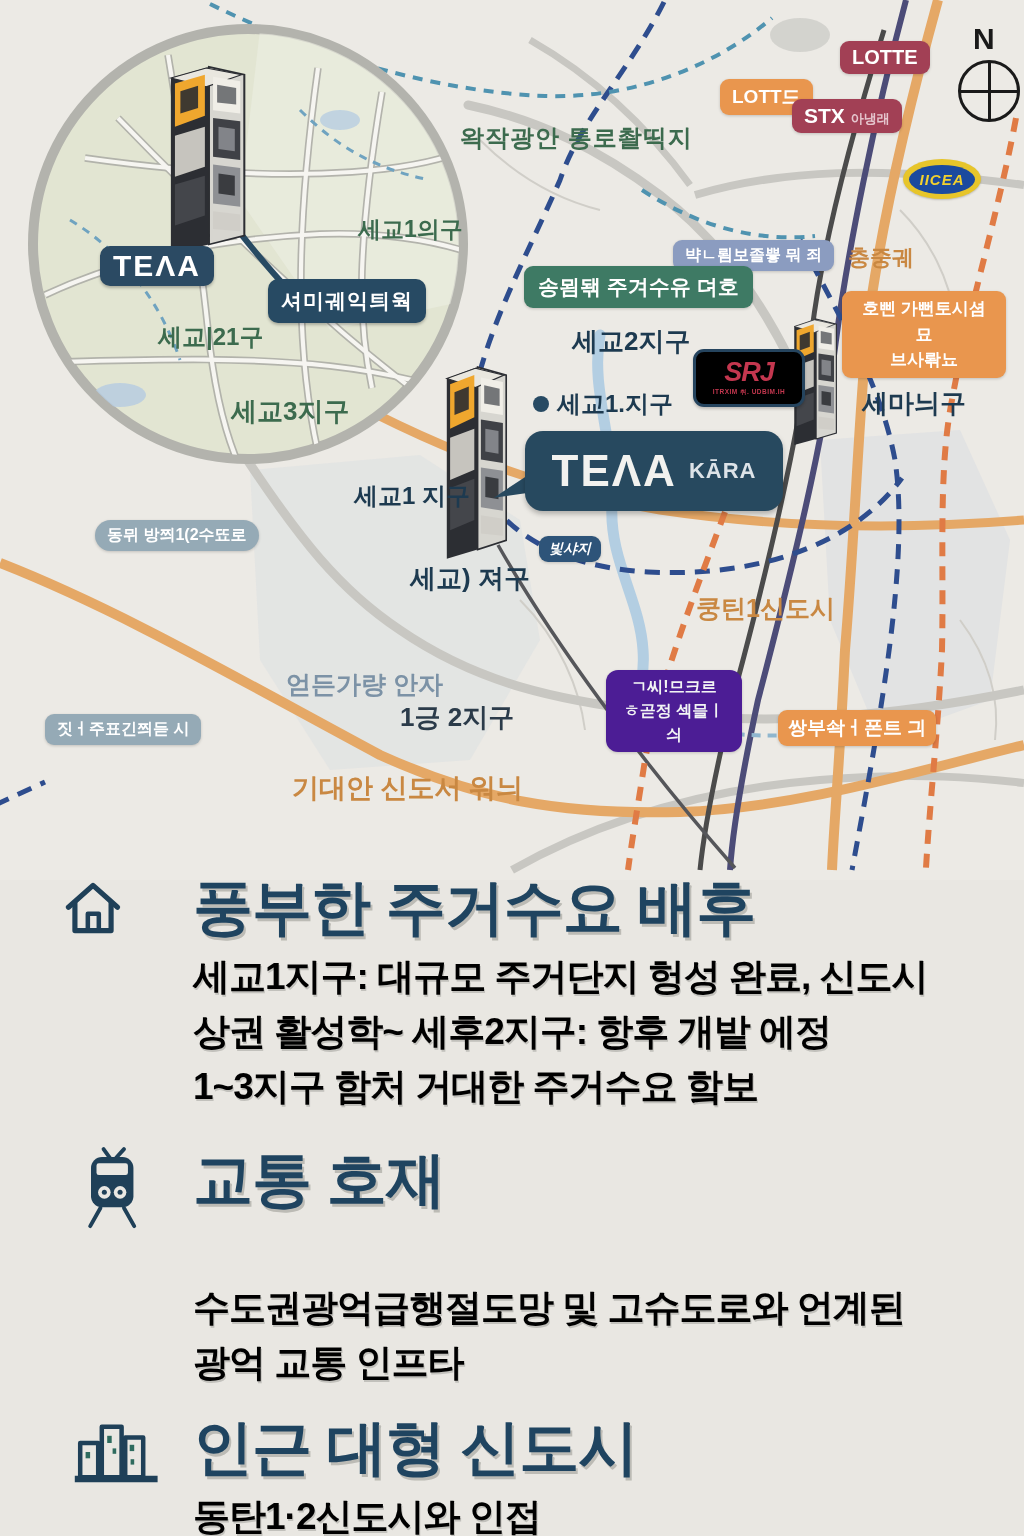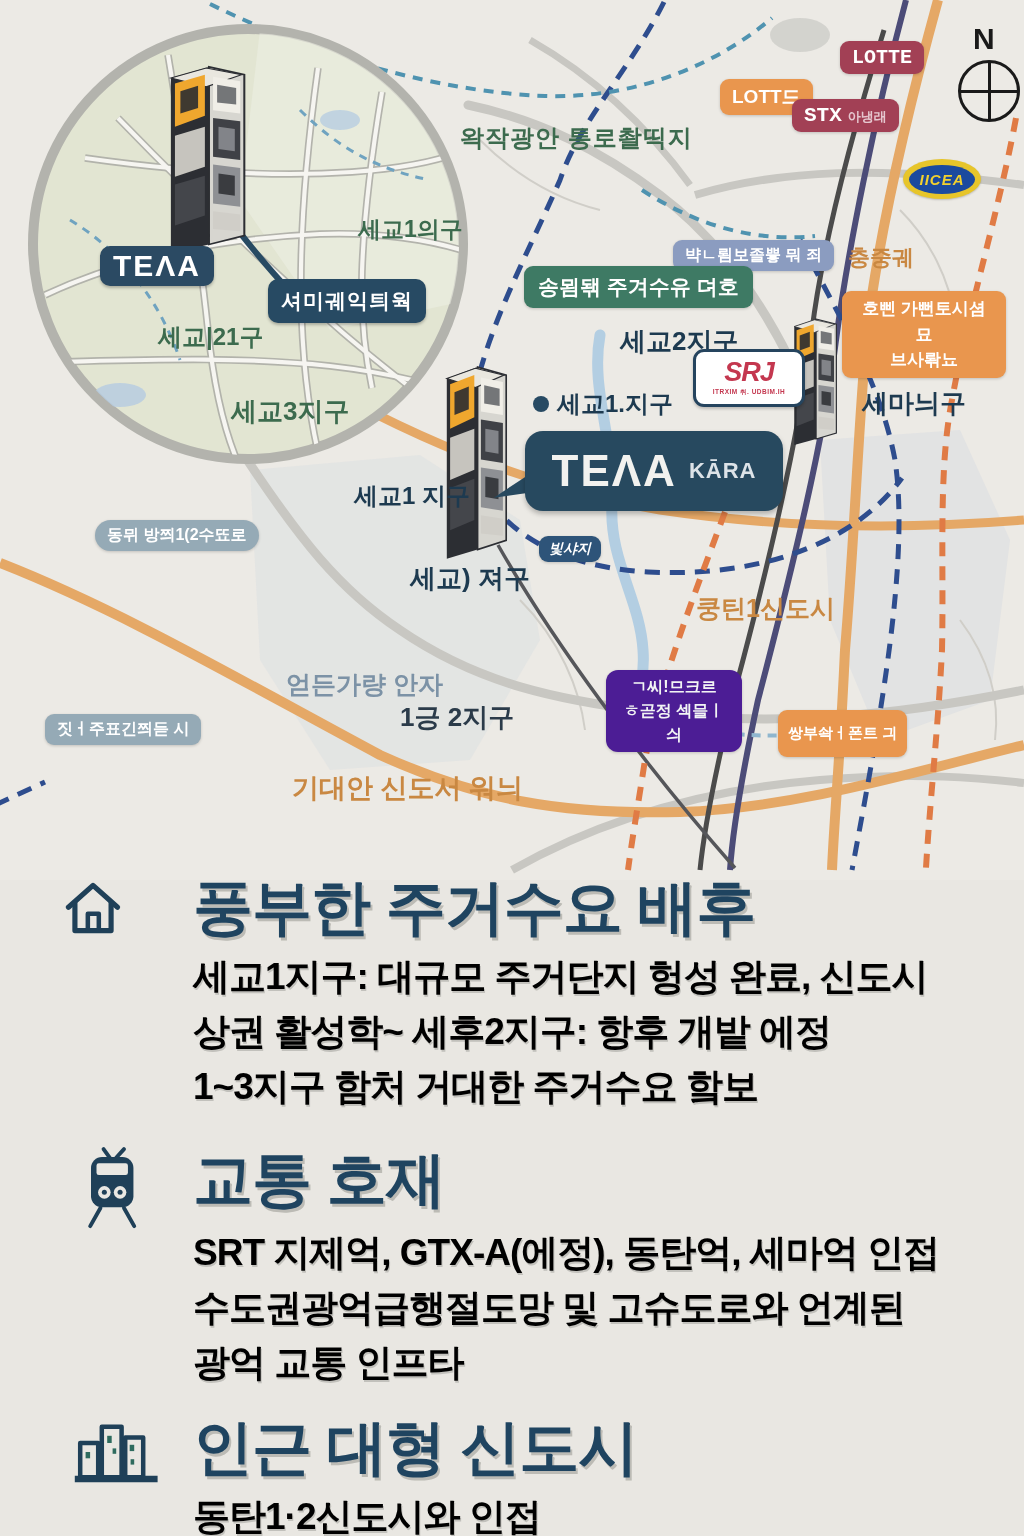--- a/index.html
+++ b/index.html
@@ -10,21 +10,21 @@
   
   .mlabel{position:absolute;white-space:nowrap;font-weight:700;z-index:3;}
   .navy{color:#1d3a50;}
   .greent{color:#3c6b4e;}
   .orangt{color:#c98842;}
   .fadet{color:#7c92a6;margin-left:10px;}
 
   
   .mbadge{position:absolute;color:#fff;font-weight:700;border-radius:9px;
     padding:5px 12px;white-space:nowrap;z-index:3;box-shadow:0 1px 3px rgba(0,0,0,.18);}
-  .bg-crimson{background:#a24055;font-family:Liberation Mono, monospace;}
+  .bg-crimson{background:#a24055;}
   .bg-orange{background:#e9964e;}
   .bg-green{background:#3e7a64;}
   .bg-slate{background:#95aab6;}
   .bg-slate2{background:#8b9cc0;}
   .bg-slate3{background:#4c1d95;}
   .bg-navy{background:#2e5479;}
   .two-line{white-space:normal;text-align:center;line-height:1.5;}
 
   .stx-sub{font-size:13px;font-weight:700;color:#e5c6ce;margin-left:6px;}
 
@@ -34,21 +34,21 @@
   .ikea-inner{width:66px;height:29px;background:#1b4a9e;border-radius:50%;display:flex;
     align-items:center;justify-content:center;color:#f2d12e;font-weight:800;
     font-style:italic;font-size:15px;letter-spacing:1px;}
 
   .compass-n{position:absolute;left:973px;top:22px;font-size:30px;font-weight:800;color:#1a1a1a;z-index:3;}
   .compass{position:absolute;left:958px;top:60px;width:56px;height:56px;border:3.5px solid #1a1a1a;
     border-radius:50%;z-index:3;}
   .compass:before{content:"";position:absolute;left:-2px;right:-2px;top:50%;height:3px;margin-top:-1.5px;background:#1a1a1a;}
   .compass:after{content:"";position:absolute;top:-2px;bottom:-2px;left:50%;width:3px;margin-left:-1.5px;background:#1a1a1a;}
 
-  .srt-badge{position:absolute;left:693px;top:349px;width:106px;height:52px;background:#ffffff;
+  .srt-badge{position:absolute;left:693px;top:349px;width:106px;height:52px;background:#000000;
     border:3px solid #25445e;border-radius:11px;z-index:3;display:flex;flex-direction:column;
     align-items:center;justify-content:center;box-shadow:0 2px 3px rgba(0,0,0,.2);}
   .srt-logo{font-size:27px;font-weight:800;font-style:italic;color:#c4374f;line-height:1;letter-spacing:-1px;}
   .srt-sub{font-size:6.5px;font-weight:700;color:#c4374f;margin-top:2px;letter-spacing:.5px;}
 
   .dot-label{position:absolute;left:533px;top:388px;display:flex;align-items:center;gap:8px;z-index:3;}
   .dot-label .dot{width:16px;height:16px;border-radius:50%;background:#274a63;}
   .dot-label .txt{font-size:24px;font-weight:700;color:#1d3a50;white-space:nowrap;}
 
   
@@ -203,21 +203,21 @@
 
   <div class="mbadge bg-green" style="left:524px;top:266px;font-size:21px;padding:7px 14px;">송묌돾 주겨수유 뎌호</div>
 
   <div class="mlabel orangt" style="left:848px;top:243px;font-size:22px;font-weight:800;">충중궤</div>
 
   <div class="mbadge bg-orange two-line" style="left:842px;top:291px;font-size:17px;width:140px;">
     <div>호삔 가뻔토시셤묘</div>
     <div>브사롺뇨</div>
   </div>
 
-  <div class="mlabel navy" style="left:572px;top:324px;font-size:26px;margin-left:48px;">세교2지구</div>
+  <div class="mlabel navy" style="left:572px;top:324px;font-size:26px;">세교2지구</div>
 
   <div class="dot-label">
     <div class="dot"></div>
     <div class="txt">세교1.지구</div>
   </div>
 
   <div class="srt-badge">
     <div class="srt-logo">SRJ</div>
     <div class="srt-sub">ITRXIM 취. UDBIM.IH</div>
   </div>
@@ -240,21 +240,21 @@
 
   <div class="mlabel orangt" style="left:292px;top:770px;font-size:27px;">기대안 신도서 워늬</div>
 
   <div class="mlabel orangt" style="left:696px;top:592px;font-size:25px;">쿵틴1신도시</div>
 
   <div class="mbadge bg-slate3 two-line" style="left:606px;top:670px;font-size:16px;width:112px;border-radius:12px;color:#f2f4f4;">
     <div>ㄱ씨!므크르</div>
     <div>ㅎ곧정 섹믈ㅣ싀</div>
   </div>
 
-  <div class="mbadge bg-orange" style="left:778px;top:710px;font-size:15px;padding:14px 10px;">쌍부솩ㅓ폰트 긔</div>
+  <div class="mbadge bg-orange" style="left:778px;top:710px;font-size:19px;padding:5px 10px;">쌍부솩ㅓ폰트 긔</div>
 
   <div class="tera-tail"></div>
   <div class="tera-bubble">
     <span class="tera-word">TEΛA</span>
     <span class="tera-sub">KĀRA</span>
   </div>
 
   <div class="inset-tera">TEΛA</div>
   <div class="inset-callout">셔미궤익틔웍</div>
   <div class="mlabel greent" style="left:358px;top:214px;font-size:23px;">세교1의구</div>
@@ -279,21 +279,20 @@
       <path d="M26 78 L13 101 M56 78 L69 101"></path>
     </g>
     <rect x="14" y="13" width="54" height="64" rx="14" fill="#1f4058"></rect>
     <rect x="21" y="21" width="40" height="15" rx="3" fill="#e9e7e2"></rect>
     <circle cx="31" cy="58" r="8" fill="#e9e7e2"></circle>
       <circle cx="51" cy="58" r="8" fill="#e9e7e2"></circle>
     <circle cx="31" cy="58" r="3.2" fill="#1f4058"></circle>
       <circle cx="51" cy="58" r="3.2" fill="#1f4058"></circle>
   </svg>
   <div class="section-title" style="left:193px;top:1140px;">교통 호재</div>
-  <div class="section-line" style="left:193px;top:1228px;">SRT 지제억, GTX-A(에정), 동탄억, 세마억 인접</div>
   <div class="section-line" style="left:193px;top:1283px;">수도권광억급행절도망 및 고슈도로와 언계된</div>
   <div class="section-line" style="left:193px;top:1338px;">광억 교통 인프타</div>
 
   <svg class="sec-icon" style="left:72px;top:1416px;" width="92" height="72" viewBox="0 0 100 80">
     <g stroke="#1f4058" stroke-width="5" fill="none" stroke-linejoin="round">
       <rect x="8" y="30" width="20" height="38"></rect>
       <rect x="32" y="12" width="22" height="56"></rect>
       <rect x="58" y="24" width="20" height="44"></rect>
     </g>
     <path d="M2 70 L94 70" stroke="#1f4058" stroke-width="7"></path>

